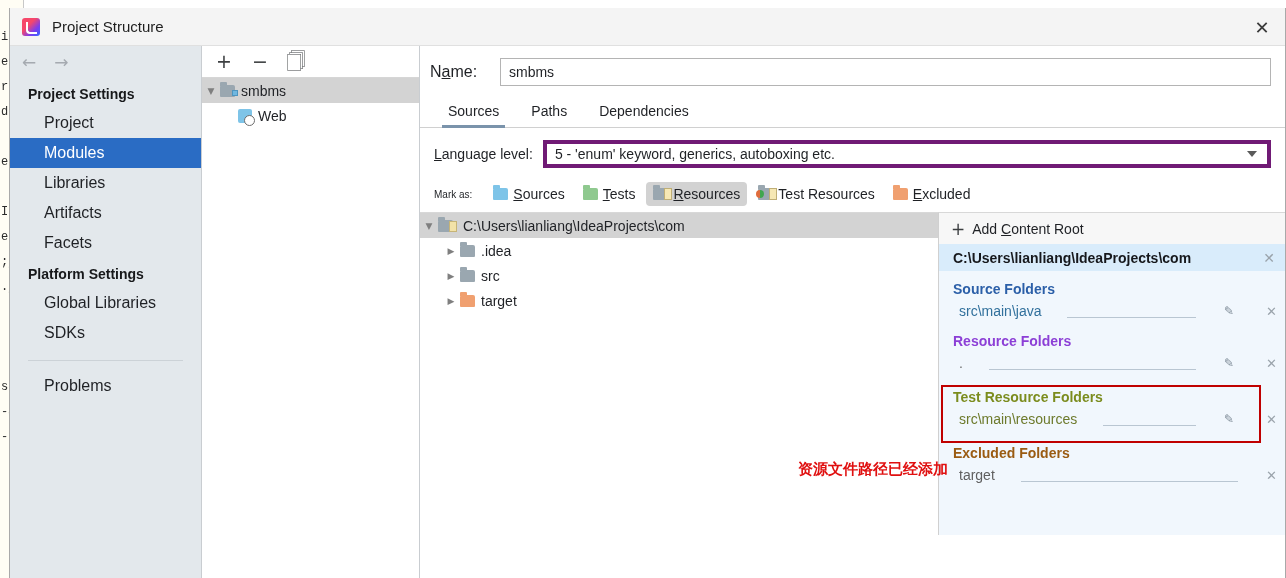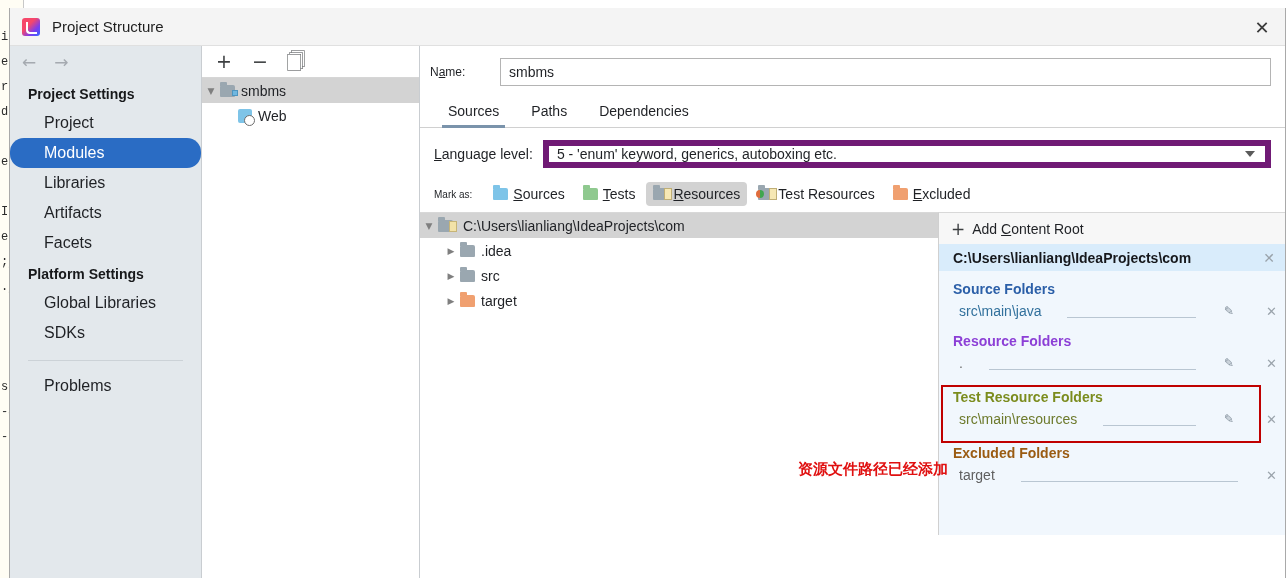--- a/index.html
+++ b/index.html
@@ -81,21 +81,21 @@
   #nav-arrows span { cursor: default; }
   .nav-group-title {
     font-size: 14px; font-weight: bold; color: #17181a;
     padding: 8px 0 6px 18px;
   }
   .nav-item {
     font-size: 16px; color: #1f2125;
     padding: 4px 0 4px 34px; line-height: 22px;
     cursor: default;
   }
-  .nav-item.selected { background: #2a6cc4; color: #ffffff; border-radius: 14px; }
+  .nav-item.selected { background: #2a6cc4; color: #ffffff; }
   .nav-sep { height: 1px; background: #ccd2d7; margin: 12px 18px 10px 18px; }
 
   
   #modules-col {
     width: 218px; flex: 0 0 218px;
     border-right: 1px solid #c9cdd1;
     display: flex; flex-direction: column;
     background: #ffffff;
   }
   #modules-toolbar {
@@ -145,21 +145,21 @@
     width: 9px; height: 9px; border-radius: 50%;
     background: #ffffff; border: 1px solid #6d6d6d;
   }
 
   
   #main { flex: 1 1 auto; display: flex; flex-direction: column; background: #ffffff; min-width: 0; }
 
   #name-row {
     display: flex; align-items: center; padding: 12px 14px 8px 10px; gap: 10px;
   }
-  #name-label { font-size: 12px; color: #1f2125; width: 60px; }
+  #name-label { font-size: 16px; color: #1f2125; width: 60px; }
   #name-label u { text-decoration: underline; }
   #name-input {
     flex: 1 1 auto; height: 28px; border: 1px solid #b4b4b4;
     font-size: 14px; padding: 0 8px; color: #1f2125;
     font-family: "Liberation Sans", sans-serif; background: #ffffff;
   }
 
   #tabs {
     display: flex; align-items: flex-end; gap: 0;
     padding-left: 12px; border-bottom: 1px solid #d0d0d0; height: 34px;
@@ -169,21 +169,21 @@
     cursor: pointer; position: relative;
   }
   .tab.active::after {
     content: ""; position: absolute; left: 10px; right: 10px; bottom: -1px;
     height: 3px; background: #7a93ab;
   }
 
   #lang-row { display: flex; align-items: center; padding: 12px 14px 10px 14px; gap: 10px; }
   #lang-label { font-size: 14px; color: #1f2125; }
   #lang-select {
-    flex: 1 1 auto; height: 28px; border: 6px solid #701a75; background: #ffffff;
+    flex: 1 1 auto; height: 28px; border: 4px solid #701a75; background: #ffffff;
     display: flex; align-items: center; padding: 0 8px; font-size: 14px; color: #1f2125;
     position: relative; cursor: pointer;
   }
   #lang-caret {
     position: absolute; right: 10px; top: 50%; transform: translateY(-50%);
     width: 0; height: 0; border-left: 5px solid transparent; border-right: 5px solid transparent;
     border-top: 6px solid #5a5a5a;
   }
 
   #markas-row {

